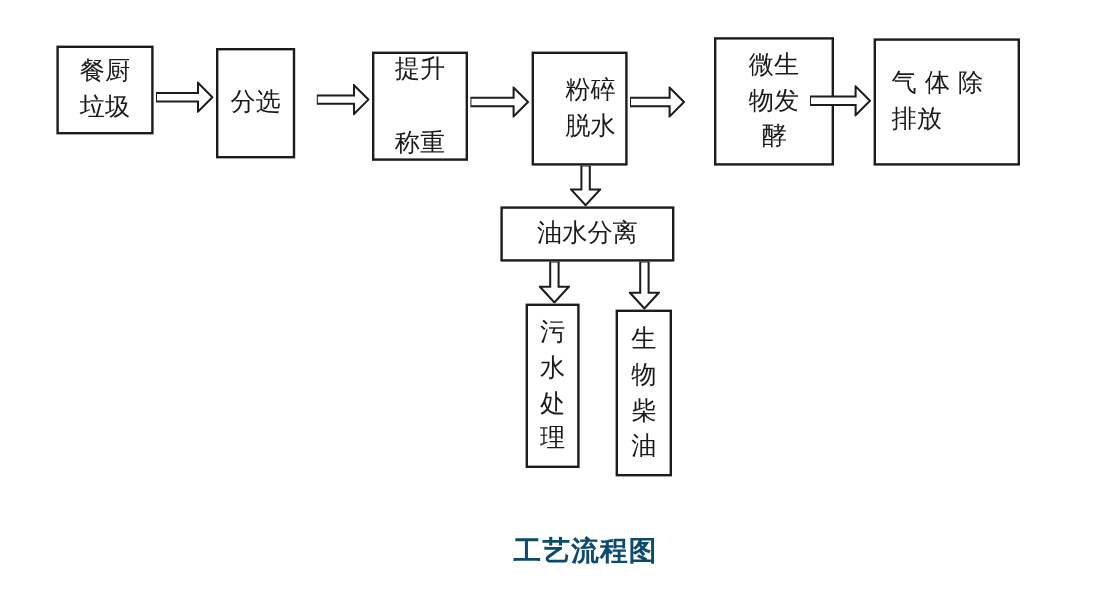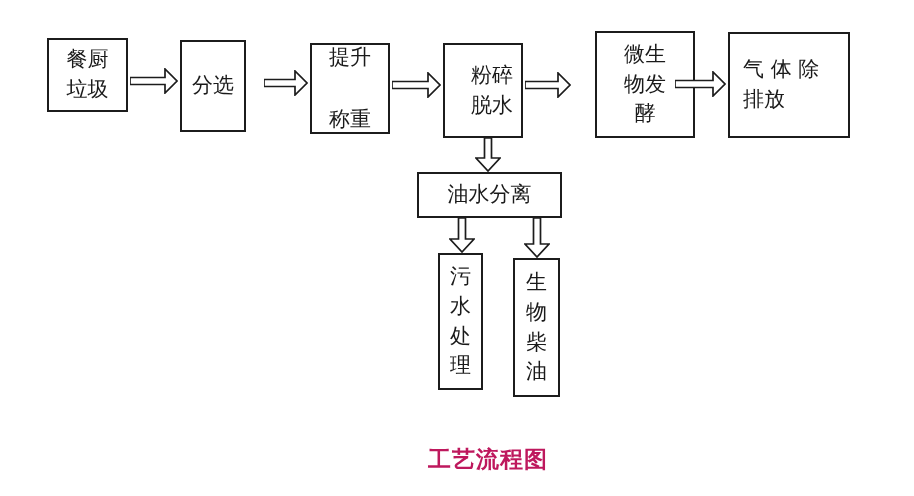--- a/index.html
+++ b/index.html
@@ -56,21 +56,21 @@
   }
   .diagram-title {
     position: absolute;
     left: 62px;
     right: 0;
     top: 444px;
     text-align: center;
     font-family: "Liberation Sans", sans-serif;
     font-weight: bold;
     font-size: 23px;
-    color: #be185d;
+    color: #0c4a6e;
     letter-spacing: 1px;
   }
 </style>
 </head>
 <body>
 
 <div class="canvas">
 
   <div class="node n-kitchen">
     <div>餐厨</div>

